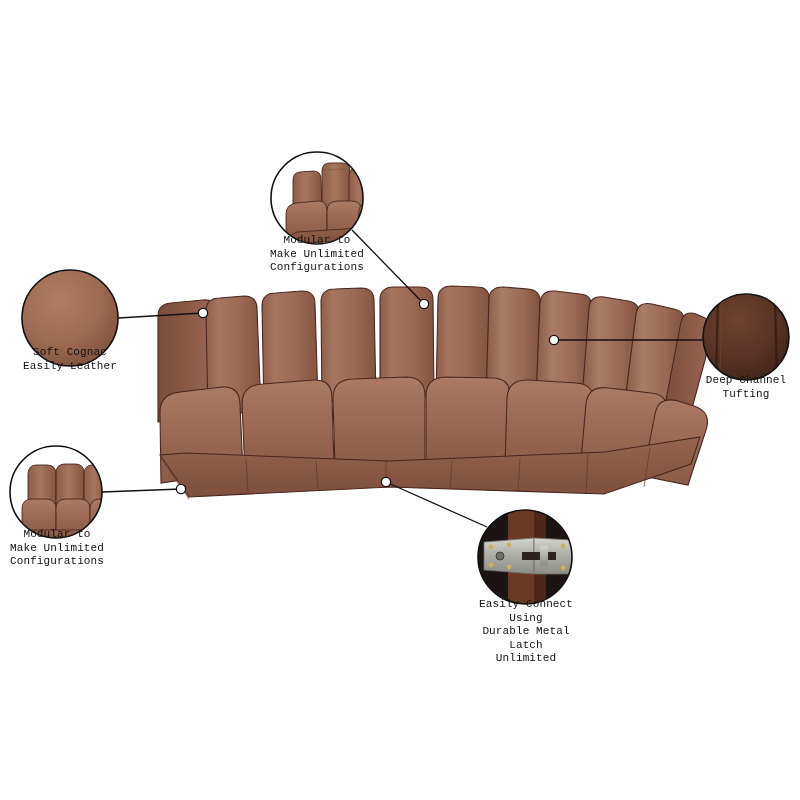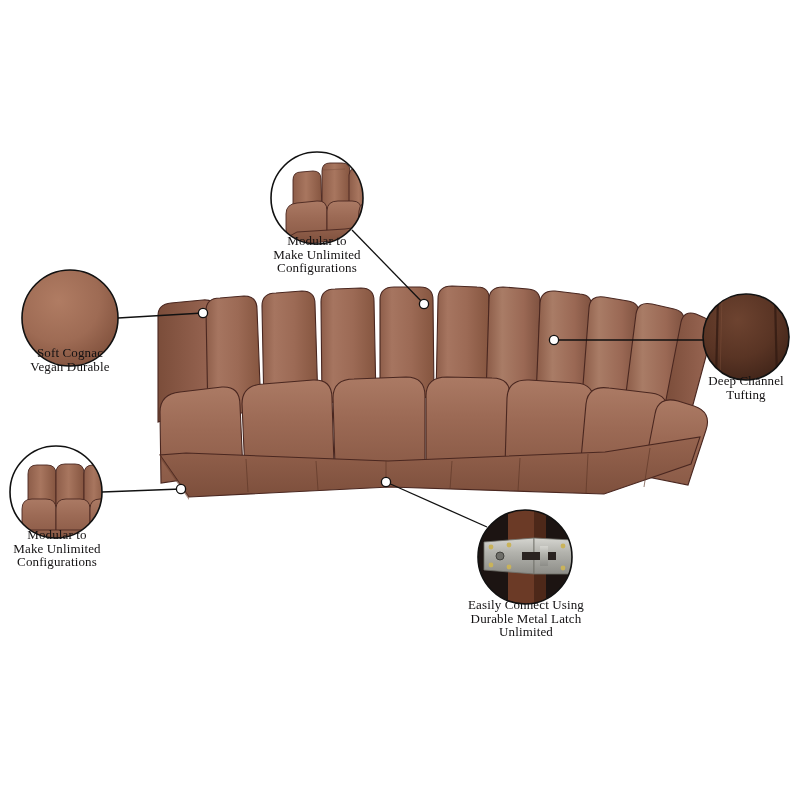--- a/index.html
+++ b/index.html
@@ -7,26 +7,26 @@
     width:800px;height:800px;
     background:#ffffff;
     font-family:"Liberation Sans", sans-serif;
     overflow:hidden;
     position:relative;
   }
   #stage{position:absolute;left:0;top:0;width:800px;height:800px;}
   .callout-text{
     position:absolute;
     text-align:center;
-    font-size:13px;
+    font-size:11px;
     line-height:13.5px;
     color:#131112;
     letter-spacing:.01em;
     white-space:pre-line;
-    font-family:Liberation Serif, serif;
+    font-family:Liberation Mono, monospace;
   }
   svg{position:absolute;left:0;top:0;}
 </style>
 </head>
 <body>
 
 <div id="stage">
 
   <svg id="art" width="800" height="800" viewBox="0 0 800 800">
     <defs>
@@ -233,21 +233,21 @@
     <g>
       <circle cx="203" cy="313" r="4.6" fill="#ffffff" stroke="#111111" stroke-width="1.3"></circle>
       <circle cx="424" cy="304" r="4.6" fill="#ffffff" stroke="#111111" stroke-width="1.3"></circle>
       <circle cx="554" cy="340" r="4.6" fill="#ffffff" stroke="#111111" stroke-width="1.3"></circle>
       <circle cx="181" cy="489" r="4.6" fill="#ffffff" stroke="#111111" stroke-width="1.3"></circle>
       <circle cx="386" cy="482" r="4.6" fill="#ffffff" stroke="#111111" stroke-width="1.3"></circle>
     </g>
   </svg>
 
   <div class="callout-text" style="left:12px;top:346px;width:116px;">Soft Cognac
-Vegan Durable</div>
+Easily Leather</div>
 
   <div class="callout-text" style="left:259px;top:234px;width:116px;">Modular to
 Make Unlimited
 Configurations</div>
 
   <div class="callout-text" style="left:688px;top:374px;width:116px;">Deep Channel
 Tufting</div>
 
   <div class="callout-text" style="left:0px;top:528px;width:114px;">Modular to
 Make Unlimited

